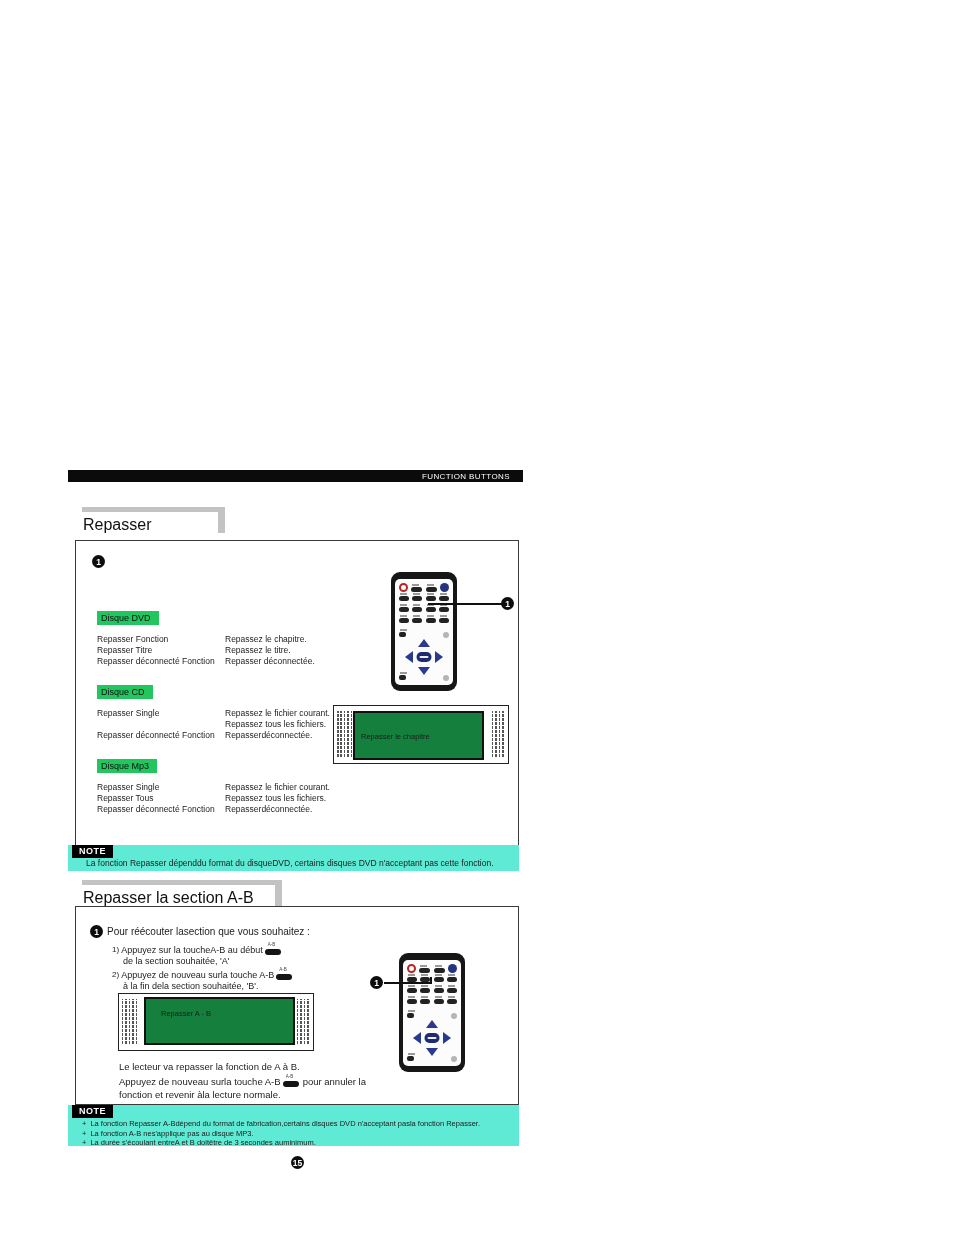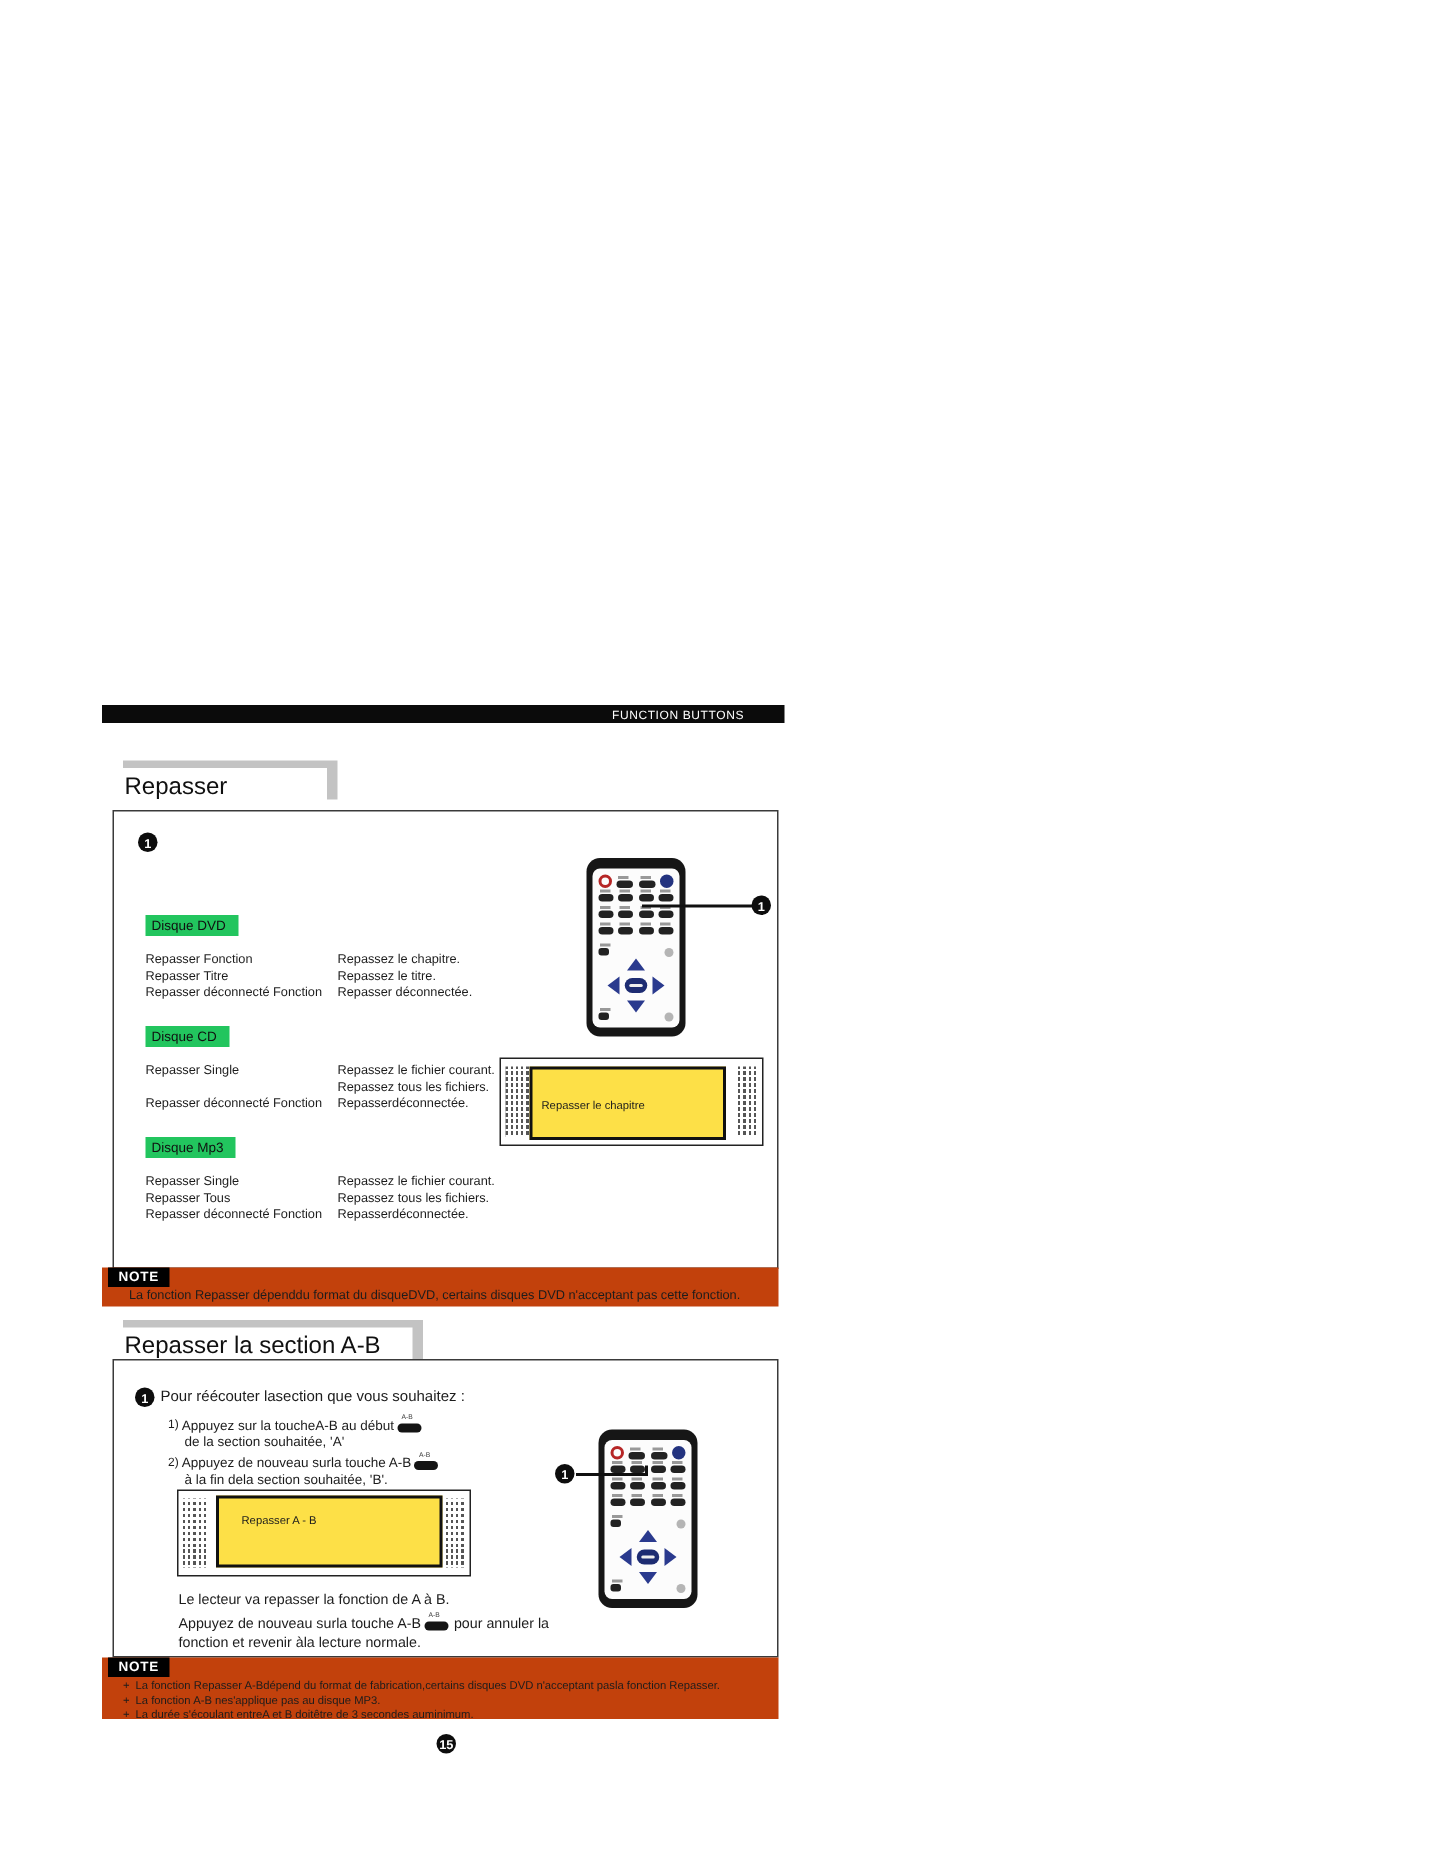--- a/index.html
+++ b/index.html
@@ -2,21 +2,21 @@
 <html><head>
 <meta charset="utf-8">
 <style>
   html,body{margin:0;padding:0;background:#fff;}
   .page{position:relative;width:954px;height:1235px;background:#fff;overflow:hidden;
         font-family:"Liberation Sans",sans-serif;color:#1c1c1c;}
 
   
   .header-bar{position:absolute;left:68px;top:470px;width:455px;height:12px;background:#0b0b0b;
 0    display:flex;}
-  .header-bar{display:flex;justify-content:flex-end;align-items:center;padding-right:27px;box-sizing:border-box;}
+  .header-bar{display:flex;justify-content:flex-end;align-items:center;padding-right:13px;box-sizing:border-box;}
   .header-text{font-size:8px;color:#fff;letter-spacing:.4px;}
 
   
   .sec-title{position:absolute;height:32px;}
   .t1{left:75px;top:507px;--w:143px;}
   .t2{left:75px;top:880px;--w:200px;}
   .sec-title .shadow{position:absolute;left:7px;top:0;width:var(--w);height:26px;background:#c3c3c3;}
   .sec-title .tlabel{position:absolute;left:0;top:5px;width:var(--w);height:26px;background:#fff;
     display:flex;align-items:center;padding-left:8px;box-sizing:border-box;font-size:16px;color:#101010;white-space:nowrap;}
 
@@ -47,21 +47,21 @@
 
   
   .screen{position:absolute;border:1px solid #222;background:#fff;box-sizing:border-box;}
   .screen1{left:257px;top:164px;width:176px;height:59px;}
   .screen2{left:42px;top:86px;width:196px;height:58px;}
   .dots{position:absolute;top:5px;bottom:5px;width:16px;
     background-image:
       repeating-linear-gradient(0deg,#fff 0 1.5px,rgba(255,255,255,0) 1.5px 4px),
       repeating-linear-gradient(90deg,#555 0 1.5px,#fff 1.5px 3.5px);}
   .dots.dl{left:3px;} .dots.dr{right:3px;width:13px;}
-  .screen .inner{position:absolute;border:2px solid #111;background:#fde047;}
+  .screen .inner{position:absolute;border:2px solid #111;background:#15803d;}
   .screen1 .inner{left:19px;top:5px;right:24px;bottom:3px;}
   .screen2 .inner{left:25px;top:3px;right:18px;bottom:5px;}
   .stext{position:absolute;font-size:7.5px;white-space:nowrap;}
   .screen1 .stext{left:6px;top:19px;}
   .screen2 .stext{left:15px;top:10px;}
 
   
   .remote{position:absolute;width:66px;height:119px;background:#161616;border-radius:9px;}
   .remote1{left:315px;top:31px;}
   .remote2{left:323px;top:46px;}
@@ -91,21 +91,21 @@
 
   
   .cline{position:absolute;height:2px;background:#101010;z-index:5;}
   .c1{left:352px;top:62px;width:75px;}
   .c2{left:308px;top:75px;width:48px;}
   .vtick{position:absolute;left:354px;top:70px;width:2px;height:7px;background:#101010;z-index:5;}
   .cb1{left:425px;top:56px;z-index:6;}
   .cb2{left:294px;top:69px;z-index:6;}
 
   
-  .notebar{position:absolute;left:68px;width:451px;background:#c2410c;}
+  .notebar{position:absolute;left:68px;width:451px;background:#5eead4;}
   .n1{top:845px;height:26px;}
   .n2{top:1105px;height:41px;}
   .ntag{position:absolute;left:4px;top:0;background:#000;color:#fff;font-size:9px;font-weight:bold;
     padding:1px 7px 2px 7px;letter-spacing:.5px;}
   .n1 .ntext{position:absolute;left:18px;top:13px;font-size:8.5px;white-space:nowrap;}
   .nbody{position:absolute;left:14px;top:14px;font-size:7.5px;line-height:9.5px;}
   .nline{display:flex;gap:4px;white-space:nowrap;}
 
   
   .step-badge2{left:14px;top:18px;}

